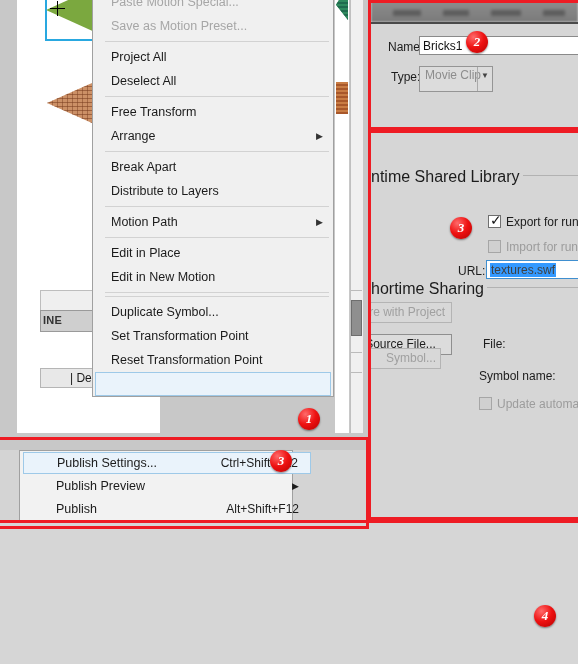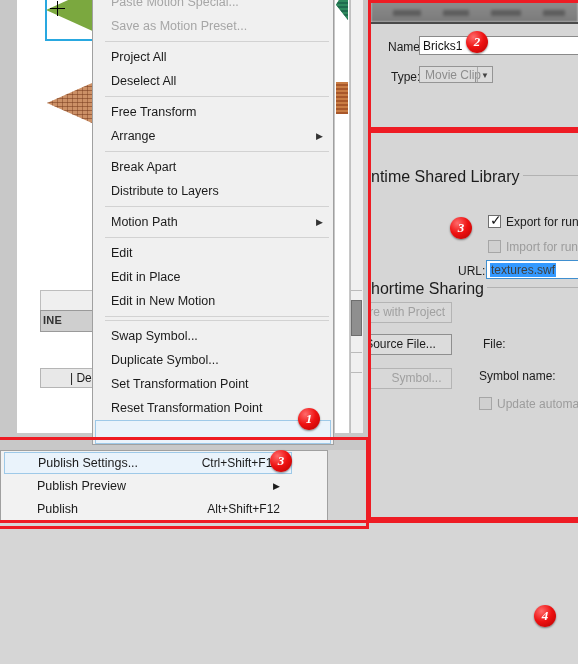--- a/index.html
+++ b/index.html
@@ -83,39 +83,39 @@
      background:linear-gradient(#8e8e8e,#7a7a7a);filter:blur(1px);}
   .blurword{position:absolute;top:10px;height:6px;background:#5d5d5d;filter:blur(1.2px);border-radius:1px;}
   #props-titlebar-bottom{left:0;top:22px;width:207px;height:2px;background:#4a4a4a;}
   #props-body{left:0;top:24px;width:207px;height:493px;background:#d6d6d6;}
 
   .lbl{position:absolute;font-size:12px;color:#1c1c1c;white-space:nowrap;}
   .lbl.dim{color:#9c9c9c;}
   .tfield{position:absolute;background:#fff;border:1px solid #8a8a8a;box-sizing:border-box;
           font-size:12px;color:#111;padding:1px 3px;line-height:17px;height:19px;white-space:nowrap;overflow:hidden;}
   .combo{position:absolute;background:#dcdcdc;border:1px solid #959595;box-sizing:border-box;
-         height:17px;line-height:17px;font-size:12px;color:#8d8d8d;padding-left:5px;white-space:nowrap;}
+         height:26px;line-height:17px;font-size:12px;color:#8d8d8d;padding-left:5px;white-space:nowrap;}
   .combo .carrow{position:absolute;right:0;top:0;width:15px;height:100%;border-left:1px solid #aaa;
         text-align:center;font-size:8px;color:#444;line-height:17px;box-sizing:border-box;}
   .btn{position:absolute;background:#dcdcdc;border:1px solid #8f8f8f;box-sizing:border-box;
        font-size:12px;text-align:center;color:#1c1c1c;height:21px;line-height:19px;}
   .btn.dim{color:#a0a0a0;border-color:#b4b4b4;background:#d8d8d8;}
 
   .groupline{position:absolute;height:1px;background:#b2b2b2;}
   .grouptitle{position:absolute;font-size:16px;color:#1c1c1c;background:#d6d6d6;padding:0 3px;white-space:nowrap;}
 
   .cbox{position:absolute;width:13px;height:13px;background:#fff;border:1px solid #6f6f6f;box-sizing:border-box;}
   .cbox.dim{background:#d0d0d0;border-color:#a6a6a6;}
   .cbox .tick{position:absolute;left:1px;top:-3px;font-size:14px;color:#111;line-height:14px;}
 
   #url-field{background:#fff;border:1px solid #3f8fd0;}
   #url-sel{background:#3399ff;color:#404040;padding:0 1px;}
 
   
-  #pub-menu{left:0;top:450px;width:328px;height:72px;background:#f2f2f2;border:1px solid #a0a0a0;box-sizing:border-box;}
+  #pub-menu{left:19px;top:450px;width:274px;height:72px;background:#f2f2f2;border:1px solid #a0a0a0;box-sizing:border-box;}
   #pub-menu .pmi{position:absolute;left:29px;width:262px;height:22px;line-height:22px;font-size:12.5px;color:#1b1b1b;padding-left:7px;box-sizing:border-box;white-space:nowrap;}
   #pub-menu .pmi .sc{position:absolute;right:12px;top:0;font-size:12px;color:#1b1b1b;}
   #pub-menu .pmi .arrow{position:absolute;right:12px;top:0;font-size:9px;}
   #pub-menu .pmi.hl{left:3px;width:288px;padding-left:33px;background:#eaf3fb;border:1px solid #9ec9e8;line-height:20px;}
 
   
   #pubdlg{left:0;top:523px;width:578px;height:141px;background:#d6d6d6;}
 
   
   .badge{position:absolute;width:22px;height:22px;border-radius:50%;
@@ -167,26 +167,24 @@
       <div class="mi"><span>Deselect All</span></div>
       <div class="sep"></div>
       <div class="mi"><span>Free Transform</span></div>
       <div class="mi"><span>Arrange</span><span class="arrow">▶</span></div>
       <div class="sep"></div>
       <div class="mi"><span>Break Apart</span></div>
       <div class="mi"><span>Distribute to Layers</span></div>
       <div class="sep"></div>
       <div class="mi"><span>Motion Path</span><span class="arrow">▶</span></div>
       <div class="sep"></div>
-      <div class="mi"><span>Edit</span></div>
       <div class="mi"><span>Edit in Place</span></div>
       <div class="mi"><span>Edit in New Motion</span></div>
       <div class="sep"></div>
       <div class="sep"></div>
-      <div class="mi"><span>Swap Symbol...</span></div>
       <div class="mi"><span>Duplicate Symbol...</span></div>
       <div class="mi"><span>Set Transformation Point</span></div>
       <div class="mi"><span>Reset Transformation Point</span></div>
       <div class="mi hl"></div>
     </div>
 </div>
 
 <div class="abs" id="props">
   <div class="abs" id="props-titlebar">
     <div class="blurword" style="left:22px;width:28px;"></div>
@@ -222,21 +220,21 @@
     <div class="tfield" id="url-field" style="left:115px;top:236px;width:98px;">
       <span id="url-sel">textures.swf</span>
     </div>
 
     <div class="groupline" style="left:93px;top:263px;width:122px;"></div>
     <div class="grouptitle" style="left:-3px;top:256px;">hortime Sharing</div>
 
     <div class="btn dim" style="left:-22px;top:278px;width:103px;">hare with Project</div>
     <div class="btn" style="left:-22px;top:310px;width:103px;">Source File...</div>
     <div class="lbl" style="left:112px;top:313px;">File:</div>
-    <div class="btn dim" style="left:-22px;top:344px;width:103px;padding-left:32px;">Symbol...</div>
+    <div class="btn dim" style="left:-22px;top:324px;width:92px;padding-left:32px;">Symbol...</div>
     <div class="lbl" style="left:108px;top:345px;">Symbol name:</div>
 
     <div class="cbox dim" style="left:108px;top:373px;"></div>
     <div class="lbl dim" style="left:126px;top:373px;">Update automat</div>
   </div>
 </div>
 
 <div class="abs" id="pub-menu">
 
 <div class="pmi hl" style="top: 1px;"><span>Publish Settings...</span><span class="sc">Ctrl+Shift+F12</span></div>

